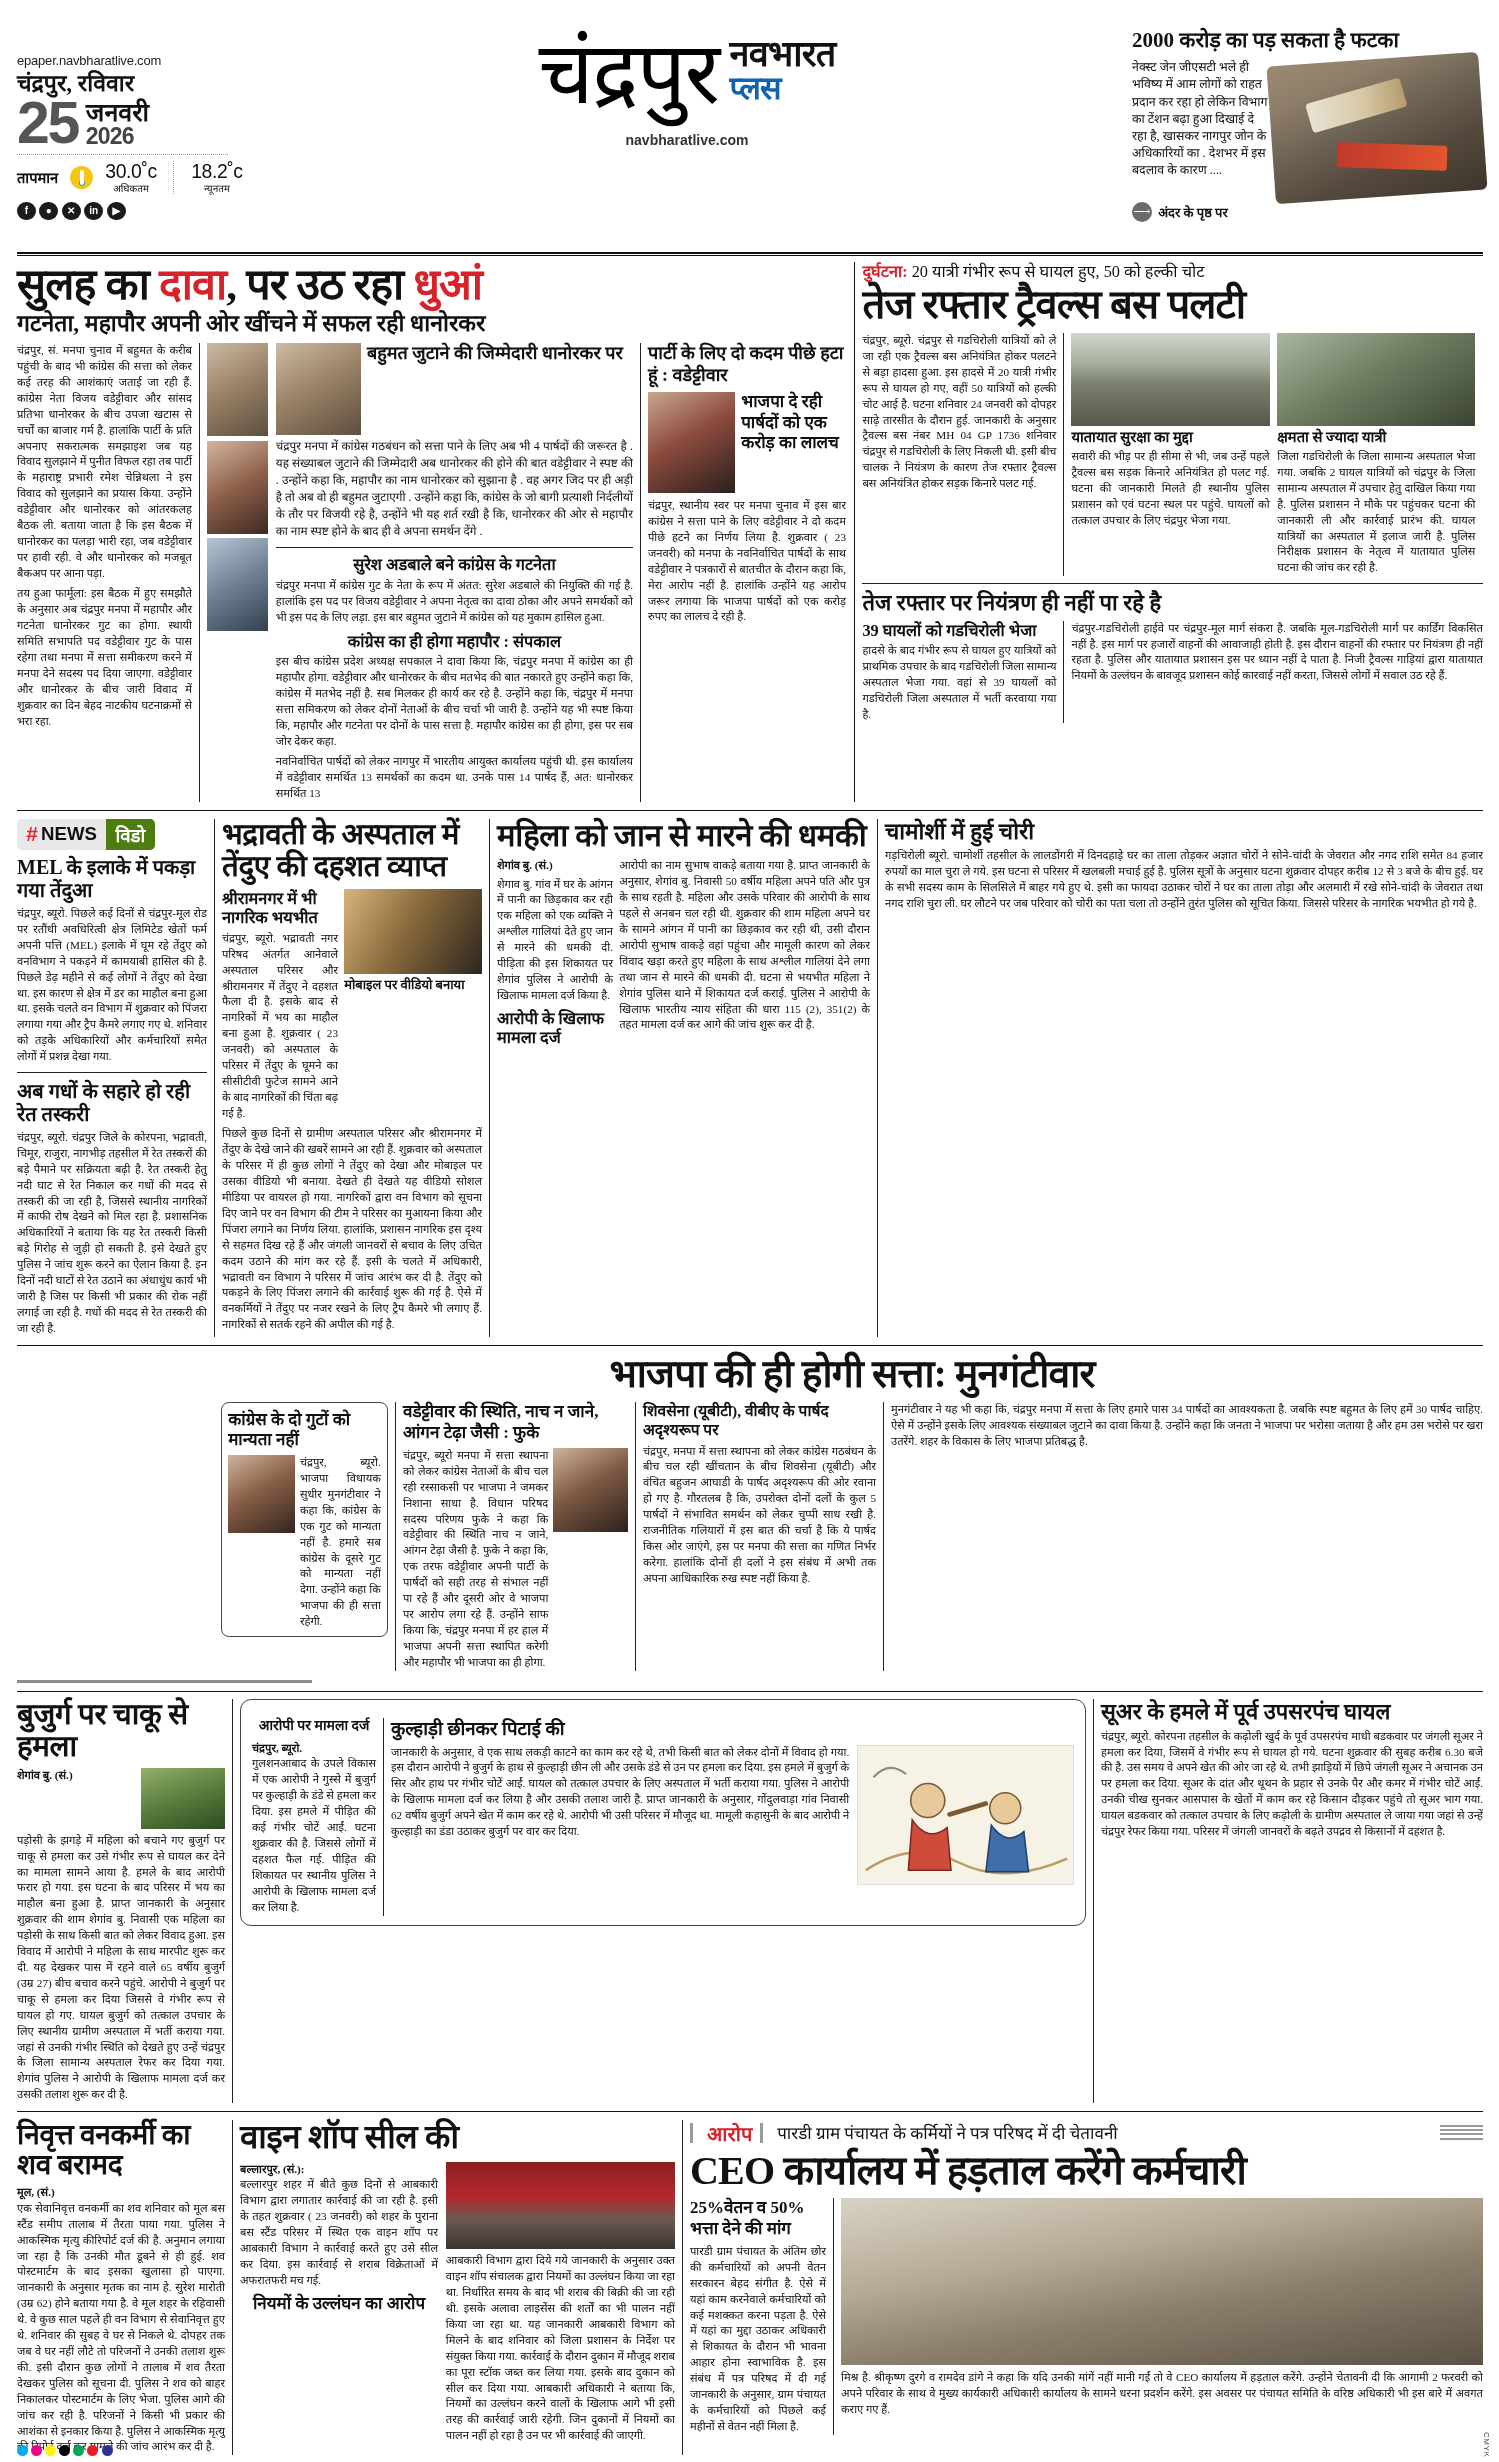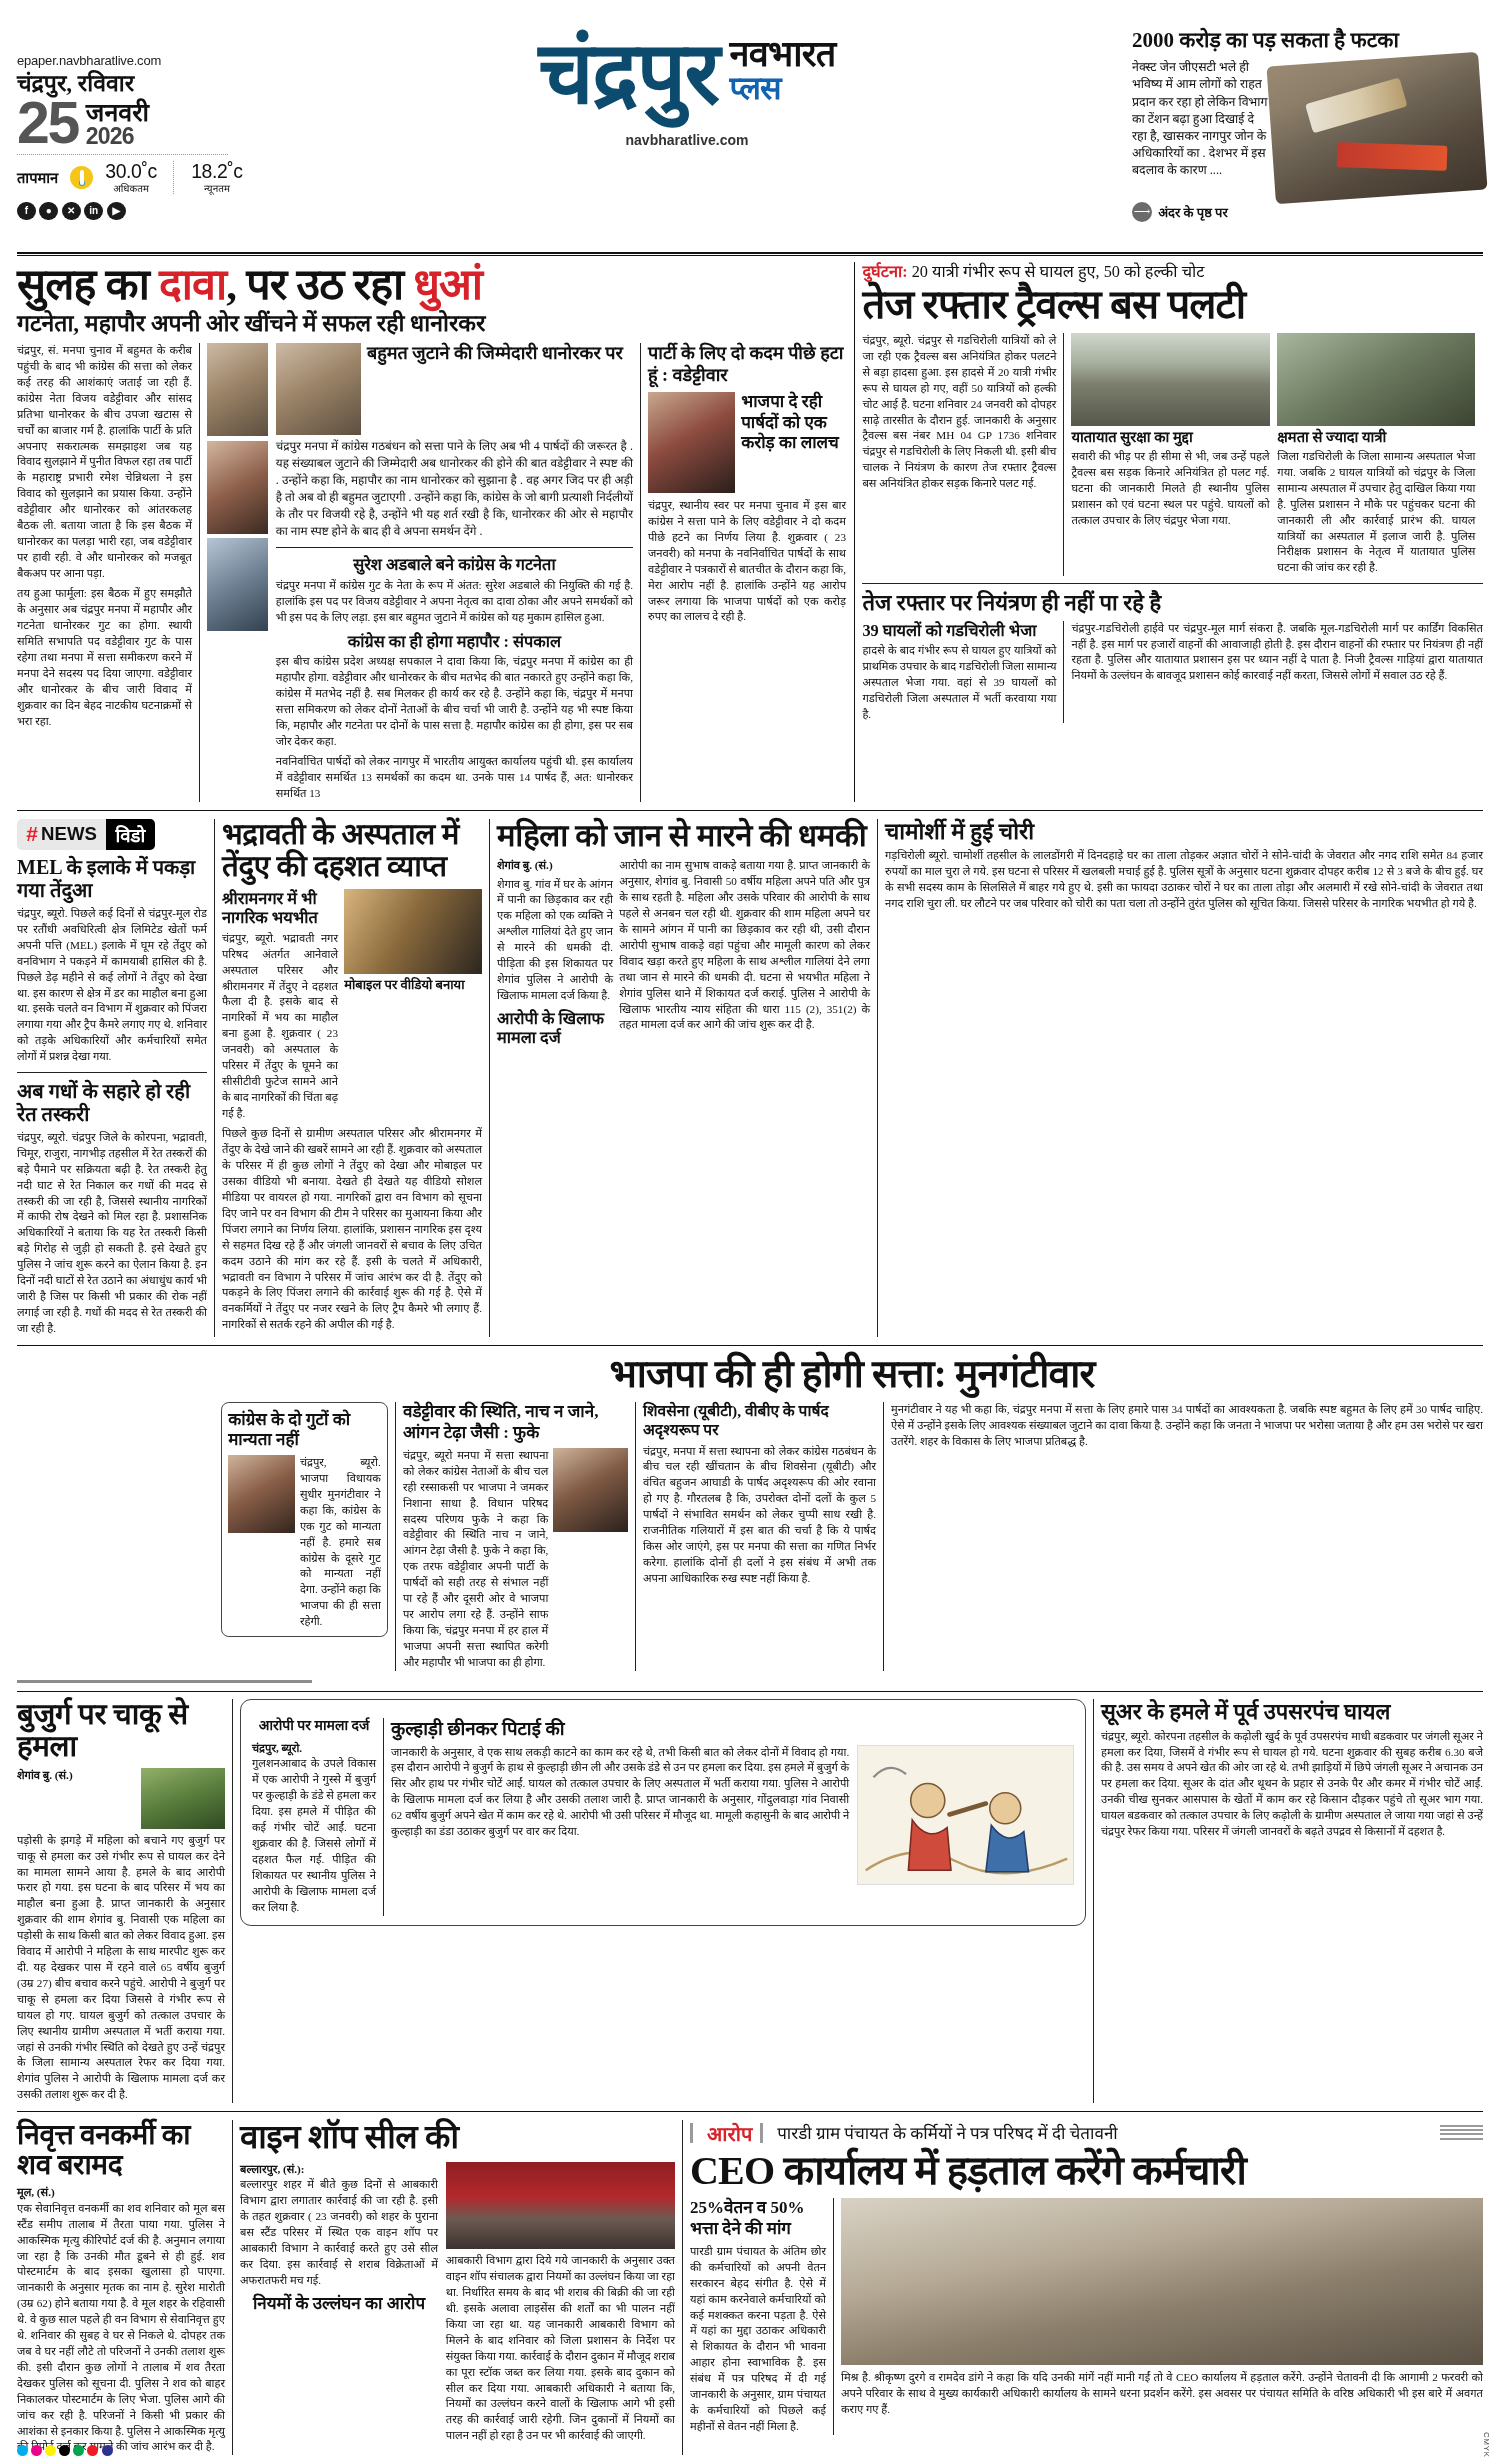--- a/index.html
+++ b/index.html
@@ -29,21 +29,21 @@
   .temp-bulb:after { content: ""; position: absolute; left: 9.3px; top: 3.9px; width: 4.7px; height: 15.5px; border-radius: 2.3px; background: #fff; }
   .temp-bulb:before { content: ""; position: absolute; left: 8.5px; top: 14px; width: 6.2px; height: 6.2px; border-radius: 50%; background: #2a9fd6; }
   .temp-val { font-family: "Liberation Sans", sans-serif; font-size: 19.4px; letter-spacing: -0.4px; }
   .temp-sub { font-size: 10px; text-align: center; display: block; margin-top: -2.3px; }
   .temp-div { border-left: 1.6px dotted #999; height: 33px; margin: 0 4.7px; }
   .social { display: flex; gap: 3.9px; margin-top: 7px; }
   .social span { width: 18.6px; height: 18.6px; border-radius: 50%; background: #1b1b1b; color: #fff; font-family: "Liberation Sans", sans-serif; font-size: 10px; line-height: 18.6px; text-align: center; font-weight: 700; }
 
   .mast-center { flex: 1; text-align: center; padding-top: 18.6px; position: relative; }
   .logo-wrap { display: inline-flex; align-items: flex-end; gap: 11px; }
-  .logo-main { font-size: 87px; font-weight: 700; color: #0c4a6e; line-height: 0.95; letter-spacing: -1.6px; }
+  .logo-main { font-size: 87px; font-weight: 400; color: #000000; line-height: 0.95; letter-spacing: -1.6px; }
   .logo-sub { text-align: left; padding-bottom: 11px; }
   .logo-nb { font-size: 36px; font-weight: 700; color: #111; line-height: 1.0; letter-spacing: -0.8px; }
   .logo-plus { font-size: 32px; font-weight: 700; color: #1162b0; line-height: 1.0; letter-spacing: -0.8px; }
   .mast-site { font-family: "Liberation Sans", sans-serif; font-size: 14px; font-weight: 700; color: #333; margin-top: 17px; }
 
   .mast-right { width: 351px; padding-top: 14px; }
   .mr-head { font-size: 21px; font-weight: 700; line-height: 1.2; }
   .mr-body { display: flex; gap: 1px; margin-top: 6.2px; }
   .mr-text { font-size: 12.4px; line-height: 1.38; width: 138px; }
   .mr-img { flex: 1; height: 138px; border-radius: 6.2px; position: relative; overflow: hidden;
@@ -86,21 +86,21 @@
   .ph.green { background: linear-gradient(160deg,#93b06a,#587d3c 50%,#2f4a22); }
   .ph.road  { background: linear-gradient(180deg,#cfd6cc 0%,#a7b09f 32%,#7c7f6d 55%,#55584a 100%); }
   .ph.shop  { background: linear-gradient(180deg,#8e1f22 0%,#b3282c 40%,#6d5a52 65%,#3c3330 100%); }
   .ph.cartoon { background: #f3efe2; }
   .ph.tiger { background: linear-gradient(120deg,#d9b57e,#8a6a3c 45%,#2c2620); }
 
   .box-round { border: 0.8px solid #444; border-radius: 7.8px; padding: 7.8px; }
   .newsvid { display: inline-flex; align-items: stretch; border-radius: 4.7px; overflow: hidden; }
   .nv-a { background: #e8e8e8; padding: 3.1px 9.3px; font-family: "Liberation Sans", sans-serif; font-weight: 700; font-size: 18.6px; display: flex; align-items: center; gap: 3.1px; }
   .nv-a i { color: #e8222a; font-style: normal; font-size: 21px; }
-  .nv-b { background: #000000; color: #fff; padding: 3.1px 9.3px; font-size: 18.6px; font-weight: 700; display: flex; align-items: center; }
+  .nv-b { background: #4d7c0f; color: #fff; padding: 3.1px 9.3px; font-size: 18.6px; font-weight: 700; display: flex; align-items: center; }
 
   .tag-red { color: #d8222a; font-weight: 700; }
   .barline { border-top: 3.9px solid #8c8c8c; }
   .stack-lines { display:inline-block; }
   .stack-lines i { display:block; width:43px; border-top:2.3px solid #9a9a9a; margin-bottom:2.3px; }
   .pipe { display:inline-block; width:3.1px; height:20px; background:#9a9a9a; vertical-align:-3.1px; margin-right:6.2px; }
 
   .cmyk { position: absolute; right: 9.3px; bottom: 4.7px; font-family: "Liberation Sans", sans-serif; font-size: 7.8px; color:#444; writing-mode: vertical-rl; letter-spacing:0.8px;}
   .colorbar { position:absolute; left: 17px; bottom: 6.2px; display:flex; gap:3.1px; }
   .colorbar b { width: 11px; height: 11px; border-radius: 50%; display:block; }

